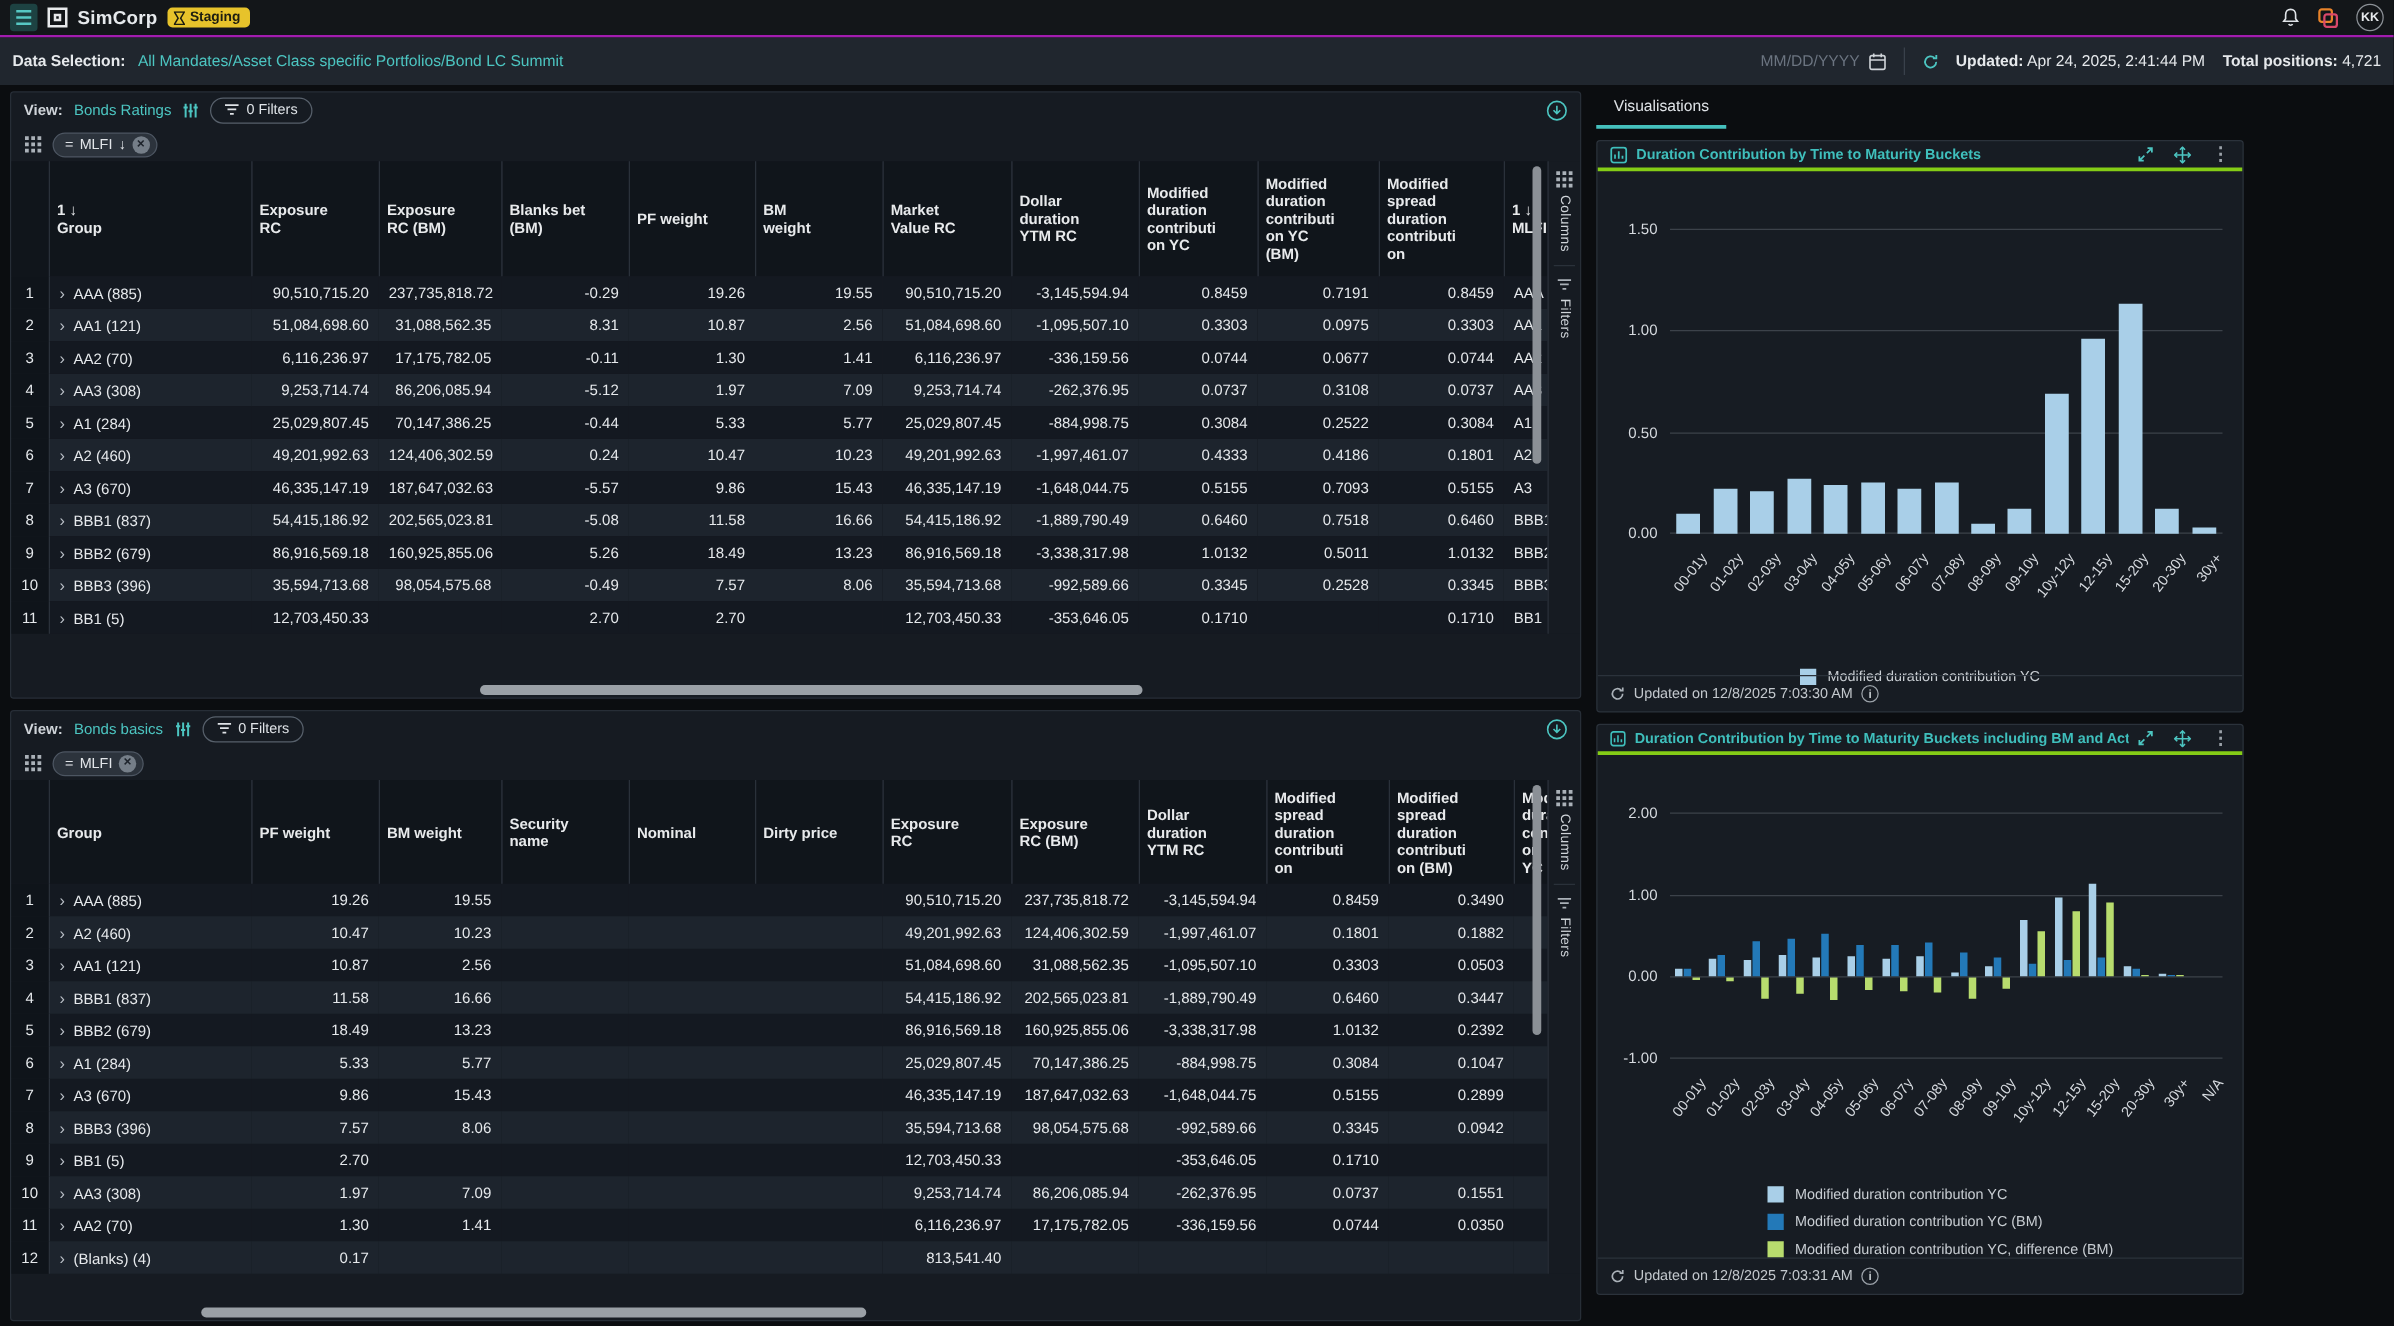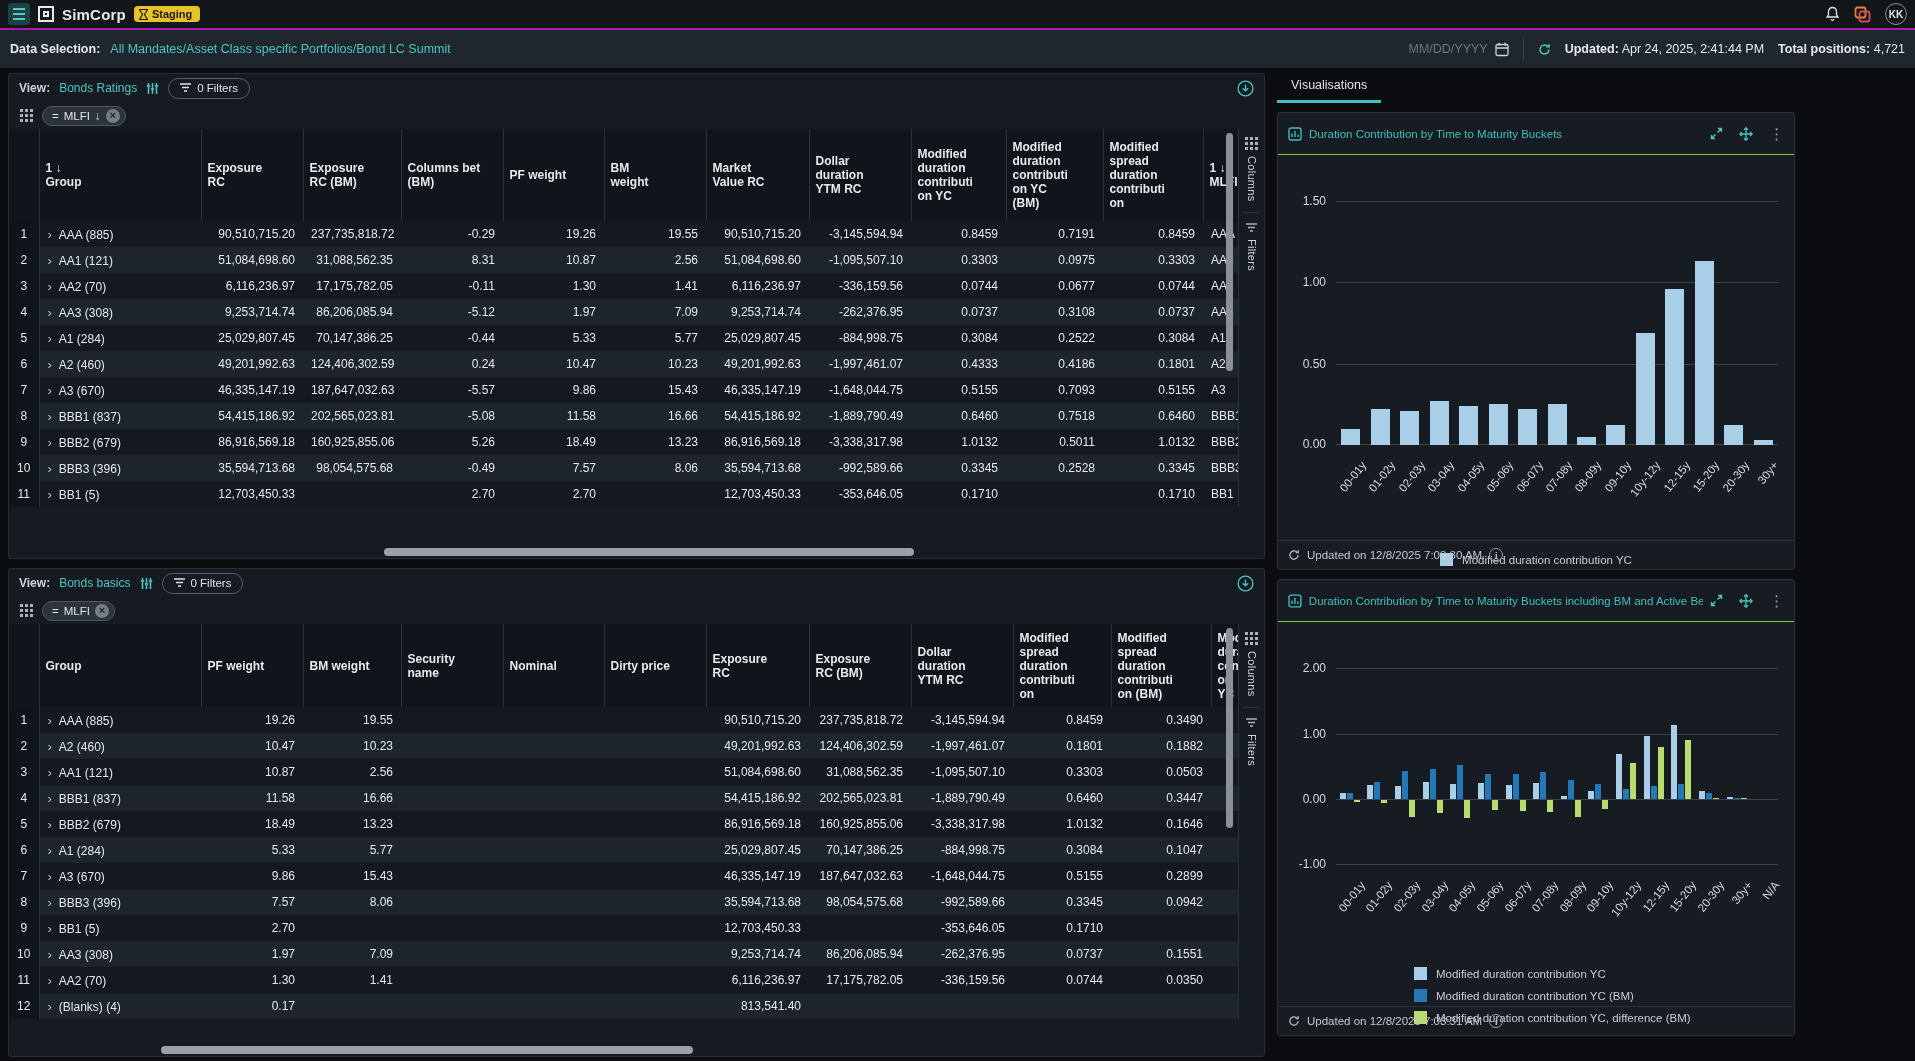--- a/index.html
+++ b/index.html
@@ -77,21 +77,21 @@
 
   .hthumb { position:absolute; height:8px; border-radius:4px; background:#9aa0a6; bottom:2px; cursor:pointer; }
   .vthumb { position:absolute; width:7px; border-radius:4px; background:#8b9096; cursor:pointer; }
 
   
   .viztabrow { height:30px; display:flex; }
   .viztab { font-size:12.5px; color:#dfe3e7; padding:5px 14px 8px; border-bottom:3px solid #45c0bd; cursor:pointer; }
   .vcard { background:#171c23; border:1px solid #2b323b; border-radius:3px; margin-top:9px; position:relative; overflow:hidden; }
   .vcard.c1 { height:458px; }
   .vcard.c2 { height:457px; }
-  .vhead { height:42px; display:flex; align-items:center; gap:7px; padding:0 10px; border-bottom:1px solid #84cc16; }
+  .vhead { height:24px; display:flex; align-items:center; gap:7px; padding:0 10px; border-bottom:3px solid #84cc16;font-weight:bold; }
   .vtitle { color:#3fbfbc; font-size:11.5px; white-space:nowrap; overflow:hidden; cursor:pointer; }
   .vicons { margin-left:auto; display:flex; align-items:center; gap:16px; color:#4cc5c1; }
   .vicons .kebab { color:#9aa1a8; font-size:15px; cursor:pointer; line-height:10px; }
   .icbtn { cursor:pointer; display:flex; }
   .chartwrap { position:relative; }
   .plot { position:absolute; left:58px; right:16px; }
   .c1 .plot { top:46px; height:244px; }
   .c2 .plot { top:46px; height:197px;text-decoration:underline; }
   .grid { position:absolute; left:0; right:0; height:1px; background:#3c424a; }
   .ylab { position:absolute; right:calc(100% + 10px); transform:translateY(-50%); font-size:12px; color:#d6dadf; white-space:nowrap; }
@@ -231,21 +231,21 @@
             </colgroup>
           <thead>
               <tr id="t1-head">
                 <th></th>
                 <th>1 ↓
 Group</th>
                 <th>Exposure
 RC</th>
                 <th>Exposure
 RC (BM)</th>
-                <th>Columns bet
+                <th>Blanks bet
 (BM)</th>
                 <th>PF weight</th>
                 <th>BM
 weight</th>
                 <th>Market
 Value RC</th>
                 <th>Dollar
 duration
 YTM RC</th>
                 <th>Modified
@@ -595,21 +595,21 @@
                 <td class="l"><span class="chev">›</span><span>BBB2 (679)</span></td>
                 <td class="r">18.49</td>
                 <td class="r">13.23</td>
                 <td class="l"></td>
                 <td class="r"></td>
                 <td class="r"></td>
                 <td class="r">86,916,569.18</td>
                 <td class="r">160,925,855.06</td>
                 <td class="r">-3,338,317.98</td>
                 <td class="r">1.0132</td>
-                <td class="r">0.1646</td>
+                <td class="r">0.2392</td>
                 <td class="r"></td>
               </tr>
               <tr>
                 <td class="rownum c">6</td>
                 <td class="l"><span class="chev">›</span><span>A1 (284)</span></td>
                 <td class="r">5.33</td>
                 <td class="r">5.77</td>
                 <td class="l"></td>
                 <td class="r"></td>
                 <td class="r"></td>

